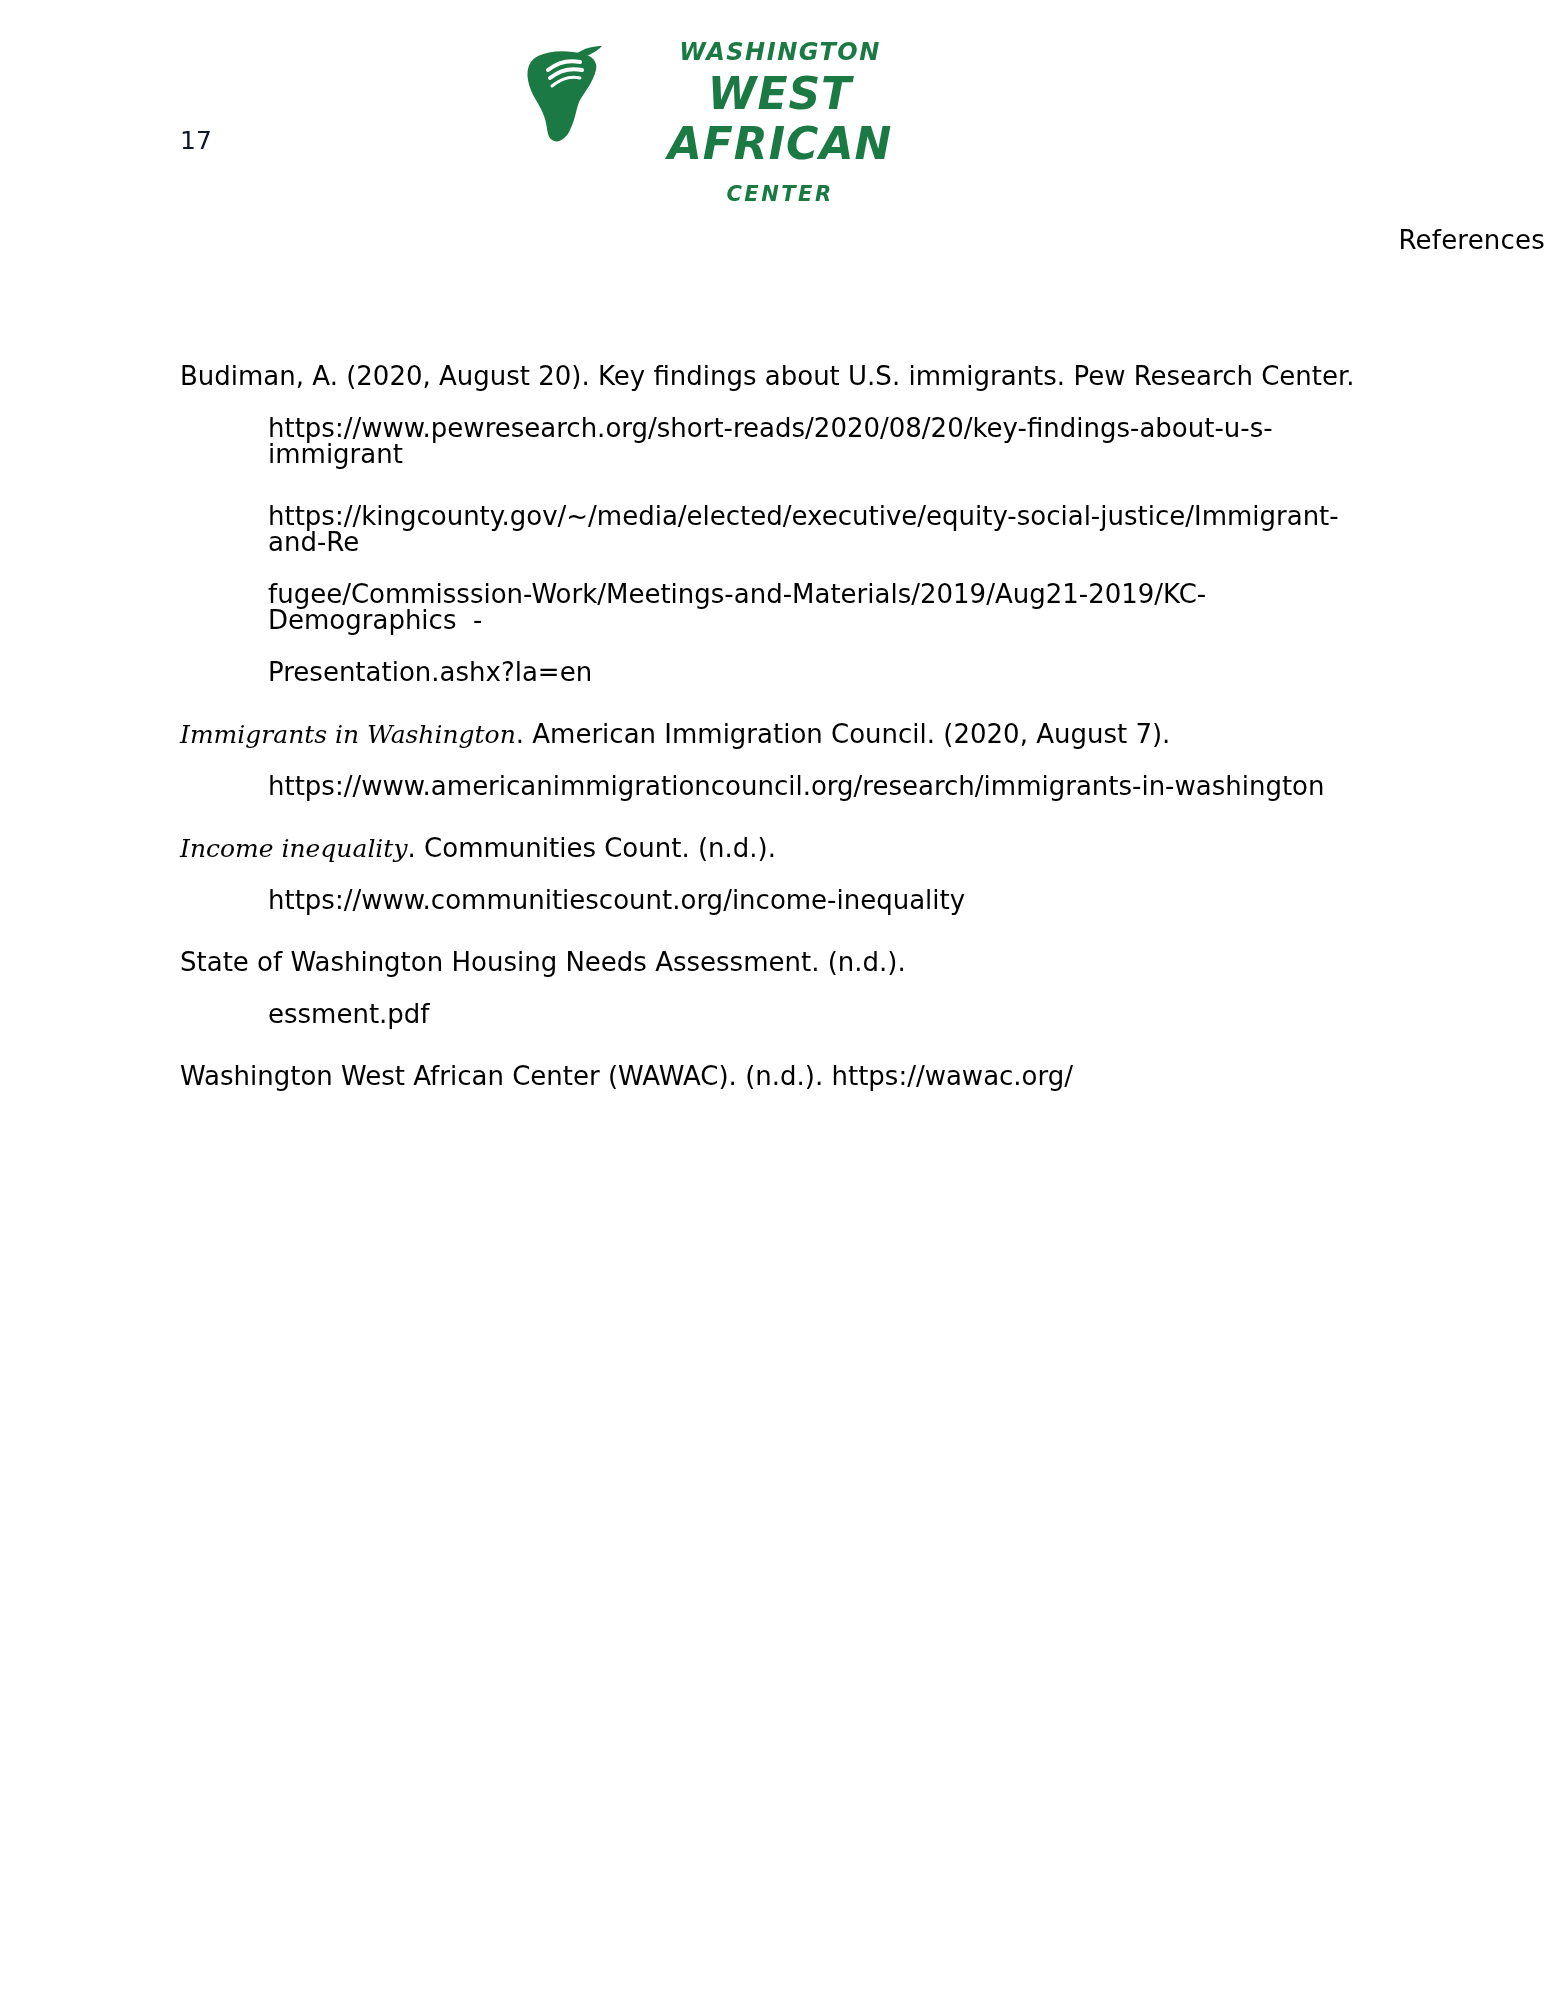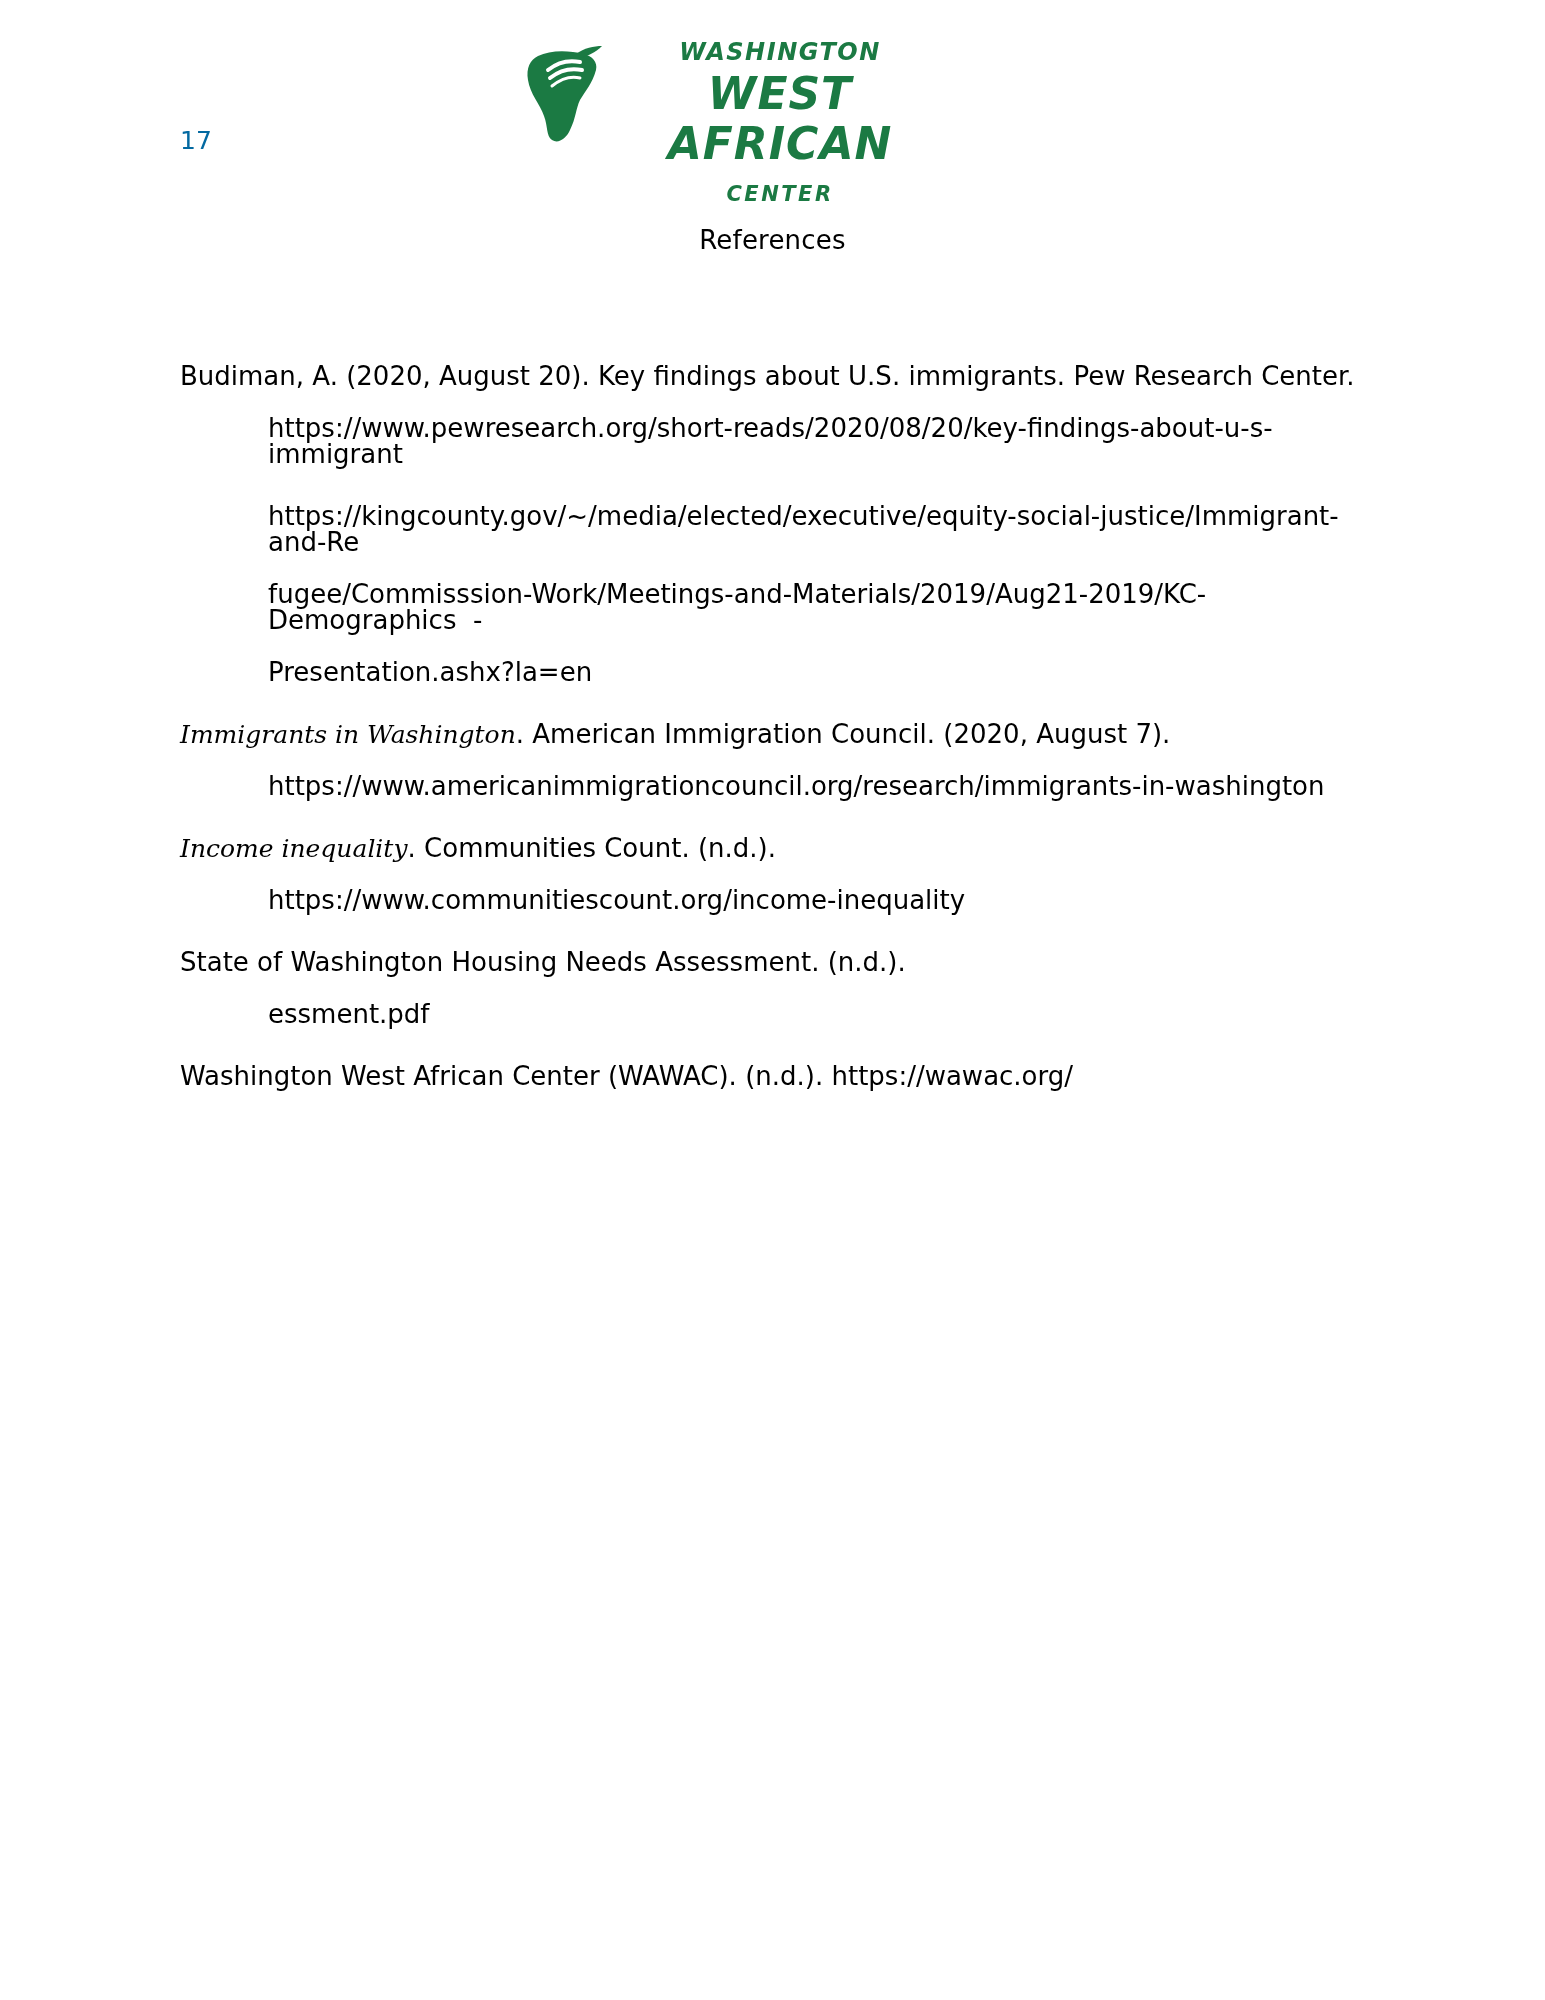--- a/index.html
+++ b/index.html
@@ -23,21 +23,21 @@
     box-sizing: border-box;
   }
 
   
   .page-number {
     position: absolute;
     left: 180px;
     top: 128px;
     font-size: 25px;
     line-height: 1;
-    color: #0369a1;
+    color: #0f172a;
   }
 
   .logo-block {
     position: absolute;
     left: 500px;
     top: 38px;
     width: 440px;
     height: 115px;
   }
 
@@ -79,21 +79,21 @@
     line-height: 1.2;
     margin-top: 12px;
   }
 
   
   .doc-title {
     position: absolute;
     left: 0;
     right: 0;
     top: 225px;
-    text-align: center;
+    text-align: right;
     font-size: 26px;
     letter-spacing: 0.2px;
   }
 
   .refs {
     position: absolute;
     left: 180px;
     top: 355px;
     width: 1190px;
   }

